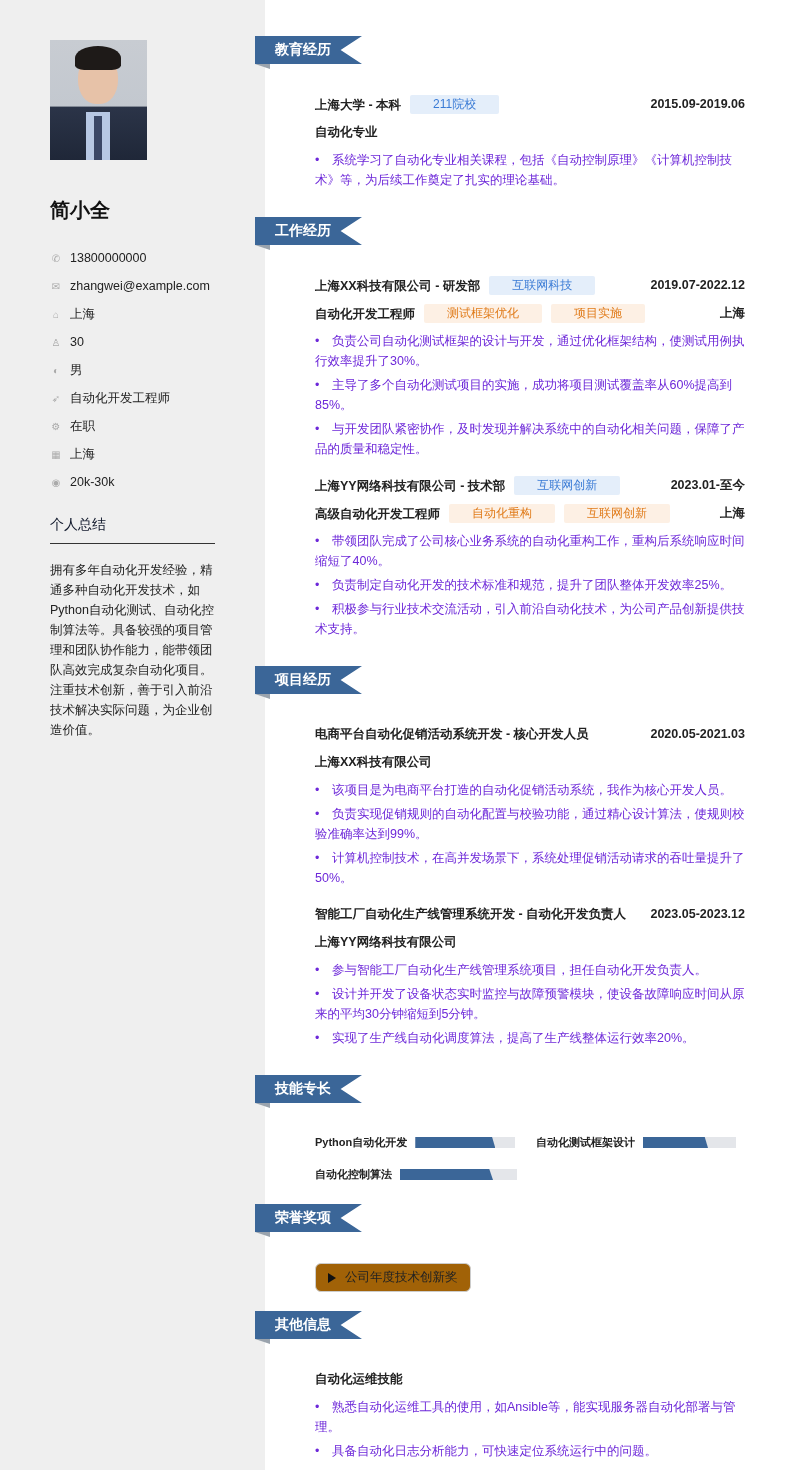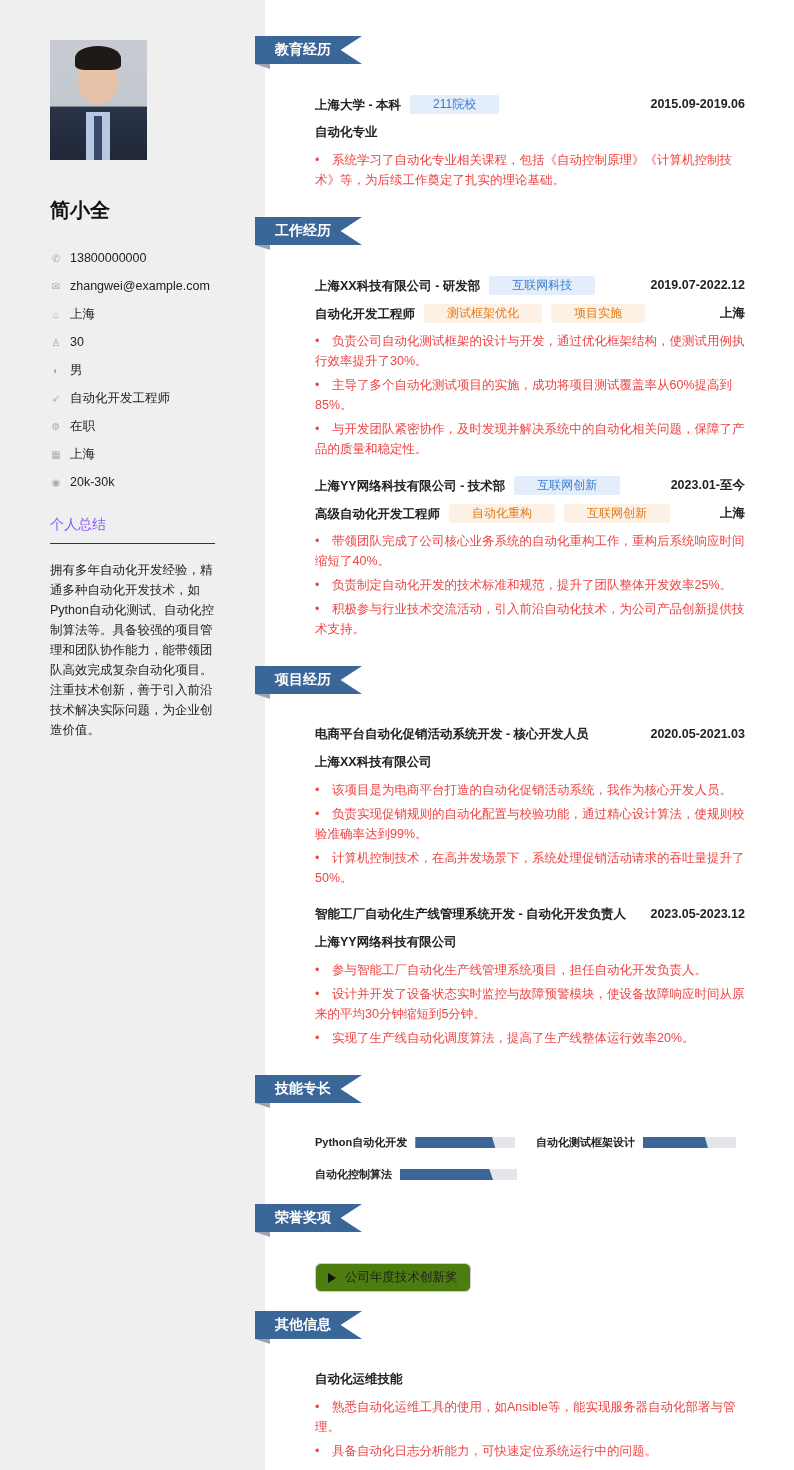--- a/index.html
+++ b/index.html
@@ -8,42 +8,42 @@
   .sidebar { position: absolute; left: 0; top: 0; width: 265px; height: 1470px; background: #efefef; }
   .photo { position: absolute; left: 50px; top: 40px; width: 97px; height: 120px; background: linear-gradient(180deg, #c8ccd2 0%, #c3c8cf 55%, #2b3448 56%, #1f2738 100%); overflow: hidden; }
   .photo .head { position: absolute; left: 28px; top: 12px; width: 40px; height: 52px; border-radius: 50% 50% 45% 45%; background: #e7c2a8; }
   .photo .hair { position: absolute; left: 25px; top: 6px; width: 46px; height: 24px; border-radius: 50% 50% 20% 20%; background: #1e1a18; }
   .photo .shirt { position: absolute; left: 36px; top: 72px; width: 24px; height: 48px; background: #b7c8e4; }
   .photo .tie { position: absolute; left: 44px; top: 76px; width: 8px; height: 44px; background: #3a4766; }
   .name { position: absolute; left: 50px; top: 197px; font-size: 20px; font-weight: bold; color: #111; }
   .info { position: absolute; left: 50px; top: 244px; width: 190px; }
   .info-item { height: 28px; display: flex; align-items: center; font-size: 12.5px; color: #222; }
   .info-item .ic { width: 12px; height: 12px; margin-right: 8px; color: #aaa; font-size: 10px; display: flex; align-items: center; justify-content: center; }
-  .summary-title { position: absolute; left: 50px; top: 516px; font-size: 14px; color: #8b5cf6; }
+  .summary-title { position: absolute; left: 50px; top: 516px; font-size: 14px; color: #0f172a; }
   .summary-line { position: absolute; left: 50px; top: 543px; width: 165px; height: 1px; background: #333; }
   .summary-text { position: absolute; left: 50px; top: 560px; width: 166px; font-size: 12.5px; line-height: 20px; color: #222; }
 
   .section-tag { position: absolute; left: 255px; height: 28px; width: 107px; font-weight: bold; }
   .section-tag .band { position: absolute; left: 0; top: 0; width: 107px; height: 28px; background: #3b6698; clip-path: polygon(0 0, 100% 0, 80% 50%, 100% 100%, 0 100%); }
   .section-tag .fold { position: absolute; left: 0; top: 28px; width: 15px; height: 5px; background: #9aa3ad; clip-path: polygon(0 0, 100% 0, 100% 100%); }
   .section-tag .label { position: absolute; left: 20px; top: 5px; color: #fff; font-size: 14px; }
 
   .row { position: absolute; left: 315px; width: 430px; display: flex; align-items: center; justify-content: space-between; font-size: 12.5px; font-weight: bold; color: #222; height: 18px; }
   .row .l { display: flex; align-items: flex-end; }
   .tag { font-weight: normal; padding: 1px 23px; margin-left: 9px; font-size: 12px; border-radius: 2px; }
   .tag.blue { background: #e4eefa; color: #3a7bd5; }
   .tag.orange { background: #fdf0e4; color: #e07b1a; }
-  .bullets { position: absolute; left: 315px; width: 430px; font-size: 12.5px; line-height: 20px; color: #ef4444; }
+  .bullets { position: absolute; left: 315px; width: 430px; font-size: 12.5px; line-height: 20px; color: #6d28d9; }
   .bullets li { list-style: none; margin-bottom: 4px; }
   .bullets li::before { content: "•"; display: inline-block; width: 17px; }
 
   .skill { position: absolute; display: flex; align-items: center; font-size: 11px; font-weight: bold; }
   .bar { margin-left: 8px; height: 11px; background: #e4e6ea; position: relative; }
   .bar .fill { position: absolute; left: 0; top: 0; height: 11px; background: #3b6698; clip-path: polygon(0 0, 100% 0, 100% 0, 100% 100%, 0 100%); }
-  .award { position: absolute; left: 315px; top: 1263px; height: 29px; padding: 0 12px; border: 1px solid #ccc; border-radius: 6px; display: flex; align-items: center; font-size: 12.5px; background: #4d7c0f; }
+  .award { position: absolute; left: 315px; top: 1263px; height: 29px; padding: 0 12px; border: 1px solid #ccc; border-radius: 6px; display: flex; align-items: center; font-size: 12.5px; background: #a16207; }
   .award .tri { width: 0; height: 0; border-left: 8px solid #111; border-top: 5px solid transparent; border-bottom: 5px solid transparent; margin-right: 9px; }
   .sub { position: absolute; left: 315px; font-size: 12.5px; font-weight: bold; color: #222; }
 </style>
 </head>
 <body>
 
 <div class="sidebar">
   <div class="photo">
     <div class="head"></div>
       <div class="hair"></div>

